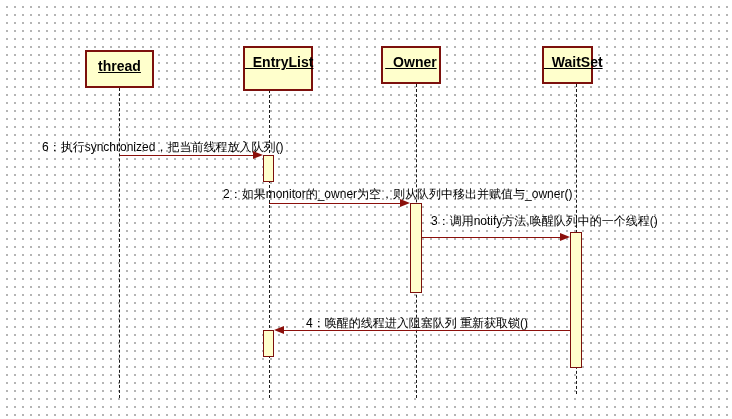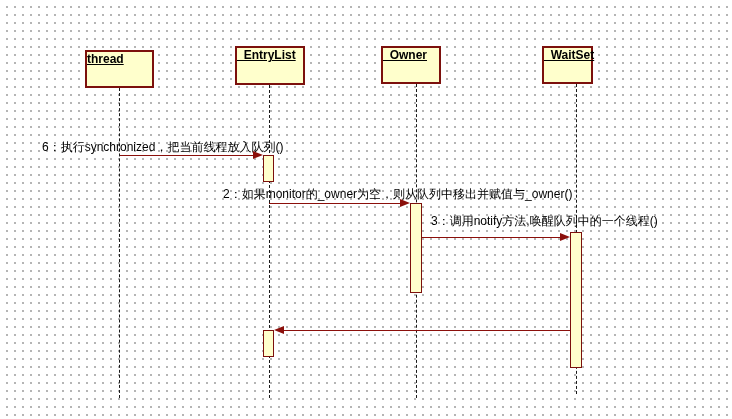--- a/index.html
+++ b/index.html
@@ -11,23 +11,24 @@
     background-size: 8px 8px;
     background-position: 3px 3px;
     font-family:"Liberation Sans", sans-serif;
     overflow:hidden;
   }
   .head {
     position:absolute;
     background:#FFFFCC;
     border:2px solid #7C100C;
     box-sizing:border-box;
-    font-size:12px;
+    text-align:center;
+    font-size:14px;
     color:#000;
-    padding-top:0;
+    padding-top:6px;
   }
   .head .nm { text-decoration:underline; font-weight:bold; }
   .lifeline {
     position:absolute;
     width:0;
     border-left:1px dashed #1a1a1a;
   }
   .act {
     position:absolute;
     background:#FFFFCC;
@@ -67,21 +68,21 @@
 <div class="canvas">
 
   <div class="lifeline" style="left:119px; top:88px; height:310px;"></div>
   <div class="lifeline" style="left:269px; top:85px; height:313px;"></div>
   <div class="lifeline" style="left:416px; top:84px; height:314px;"></div>
   <div class="lifeline" style="left:576px; top:84px; height:310px;"></div>
 
   <div class="head" style="left:85px; top:50px; width:69px; height:38px;">
     <span class="nm">thread</span>
   </div>
-  <div class="head" style="left:235px; top:46px; width:70px; height:39px;">
+  <div class="head" style="left:243px; top:46px; width:70px; height:45px;">
     <span class="nm">_EntryList</span>
   </div>
   <div class="head" style="left:381px; top:46px; width:60px; height:38px;">
     <span class="nm">_Owner</span>
   </div>
   <div class="head" style="left:542px; top:46px; width:51px; height:38px;">
     <span class="nm">_WaitSet</span>
   </div>
 
   <div class="act" style="left:263px; top:155px; width:11px; height:27px;"></div>
@@ -94,16 +95,17 @@
   <div class="arrow-r" style="left:253px; top:151px;"></div>
 
   <div class="msg-label" style="left:223px; top:187px;">2：如果monitor的_owner为空，则从队列中移出并赋值与_owner()</div>
   <div class="msg-line" style="left:269px; top:203px; width:132px;"></div>
   <div class="arrow-r" style="left:400px; top:199px;"></div>
 
   <div class="msg-label" style="left:431px; top:214px;">3：调用notify方法,唤醒队列中的一个线程()</div>
   <div class="msg-line" style="left:422px; top:237px; width:139px;"></div>
   <div class="arrow-r" style="left:560px; top:233px;"></div>
 
+  <div class="msg-label" style="left:306px; top:316px;">4：唤醒的线程进入阻塞队列 重新获取锁()</div>
   <div class="msg-line" style="left:283px; top:330px; width:287px;"></div>
   <div class="arrow-l" style="left:274px; top:326px;"></div>
 
 </div>
 
 </body></html>

